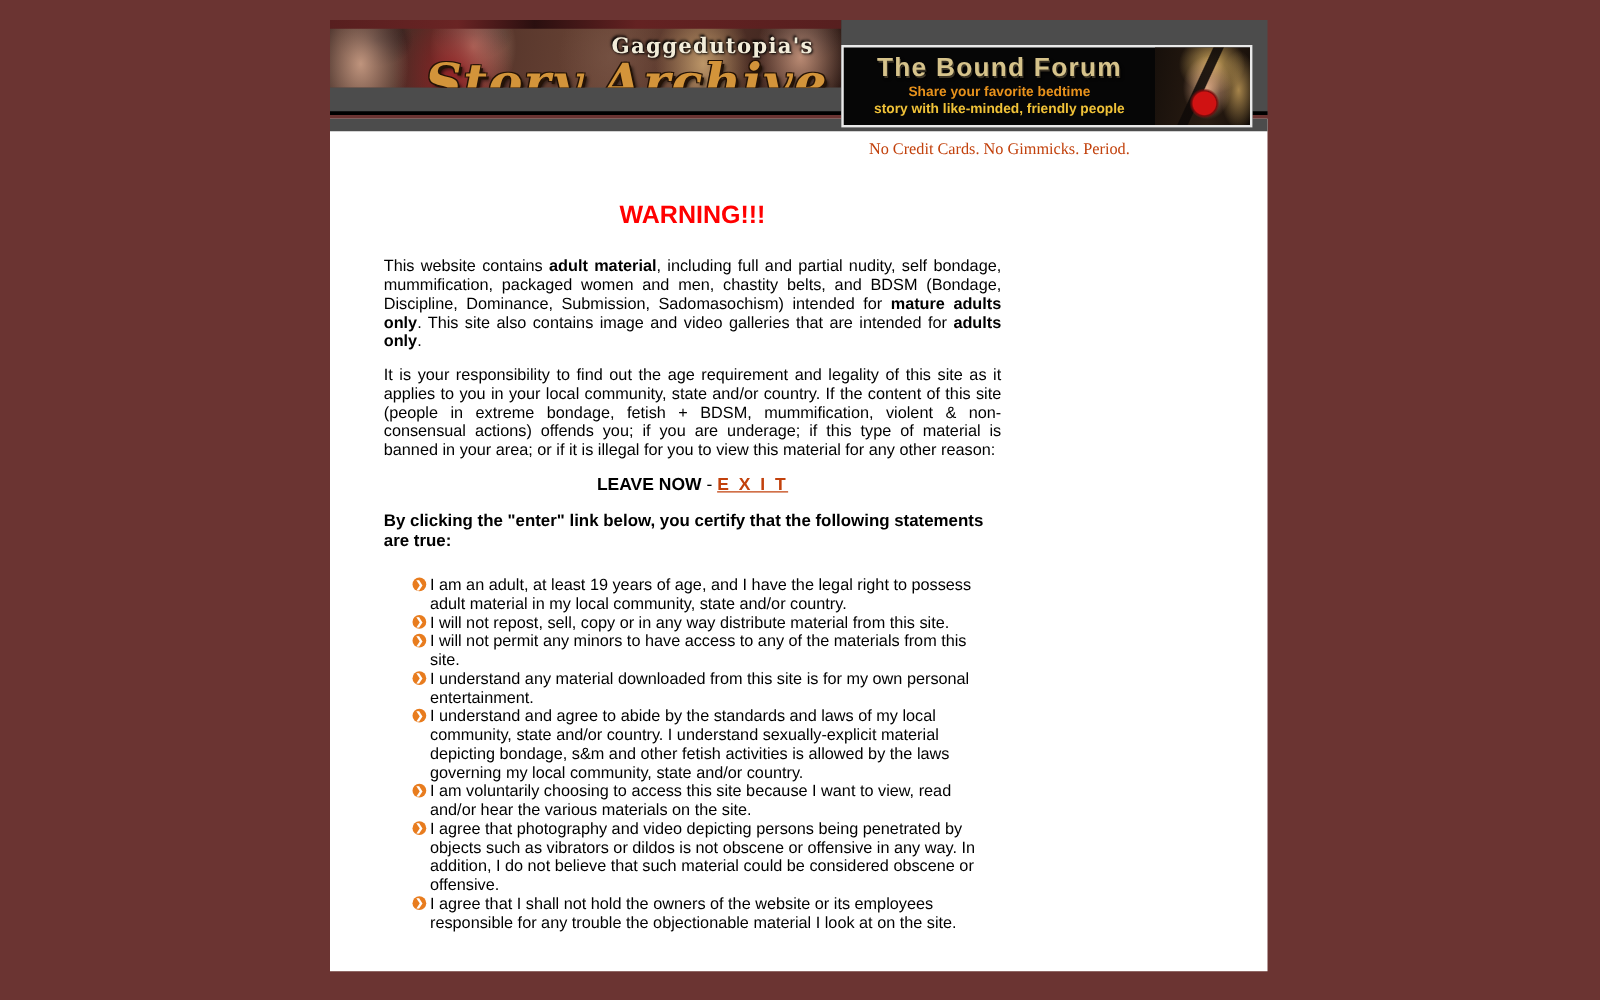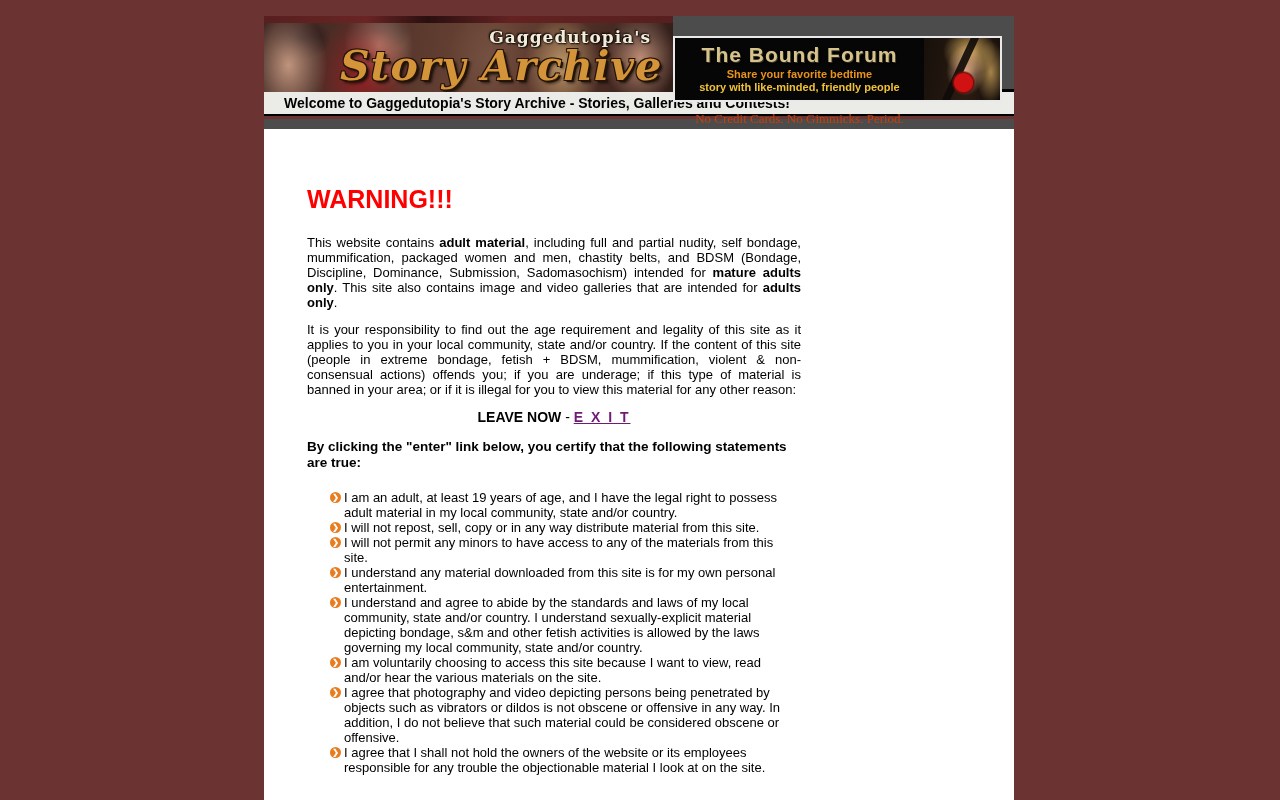--- a/index.html
+++ b/index.html
@@ -7,21 +7,21 @@
   body {
     background:#6b3432;
     font-family:"Liberation Sans", sans-serif;
     color:#000;
   }
   .page-column { position:absolute; left:264px; top:16px; width:750px; }
 
   
   .header-strip { position:relative; height:76px; background:#4c4c4c; border-bottom:3px solid #000; }
   .site-banner {
-    position:absolute; left:0; top:0; width:409px; height:76px; overflow:hidden;
+    position:absolute; left:0; top:0; width:409px; height:54px; overflow:hidden;
     background:
       radial-gradient(ellipse 55px 80px at 6% 65%, rgba(205,160,135,.9), rgba(205,160,135,0) 70%),
       radial-gradient(ellipse 40px 28px at 9% 30%, #1c1014, rgba(28,16,20,0) 75%),
       radial-gradient(ellipse 70px 90px at 24% 80%, rgba(150,30,35,.85), rgba(150,30,35,0) 70%),
       radial-gradient(ellipse 48px 60px at 28% 40%, rgba(210,165,140,.85), rgba(210,165,140,0) 72%),
       radial-gradient(ellipse 42px 26px at 28% 22%, #181015, rgba(24,16,21,0) 75%),
       radial-gradient(ellipse 60px 70px at 55% 55%, rgba(120,85,70,.7), rgba(120,85,70,0) 70%),
       radial-gradient(ellipse 55px 75px at 73% 65%, rgba(215,175,120,.8), rgba(215,175,120,0) 70%),
       radial-gradient(ellipse 50px 65px at 92% 55%, rgba(200,150,125,.9), rgba(200,150,125,0) 72%),
       radial-gradient(ellipse 42px 26px at 92% 28%, #1a1216, rgba(26,18,22,0) 75%),
@@ -73,28 +73,28 @@
     display:flex; align-items:center; padding-left:20px;
     font-size:14px; font-weight:bold; color:#000;
   }
 
   
   .content-area { background:#fff; height:682px; }
   .gray-band { height:10px; background:#4c4c4c; margin-top:3px; }
   .content-inner { margin-left:43px; width:494px; }
 
   .warning-title {
-    margin-top:56px; text-align:left;
-    font-size:25px; font-weight:bold; color:#ff0000; letter-spacing:0;
+    margin-top:56px; text-align:center;
+    font-size:20px; font-weight:bold; color:#ff0000; letter-spacing:0;
   }
   .para { margin-top:21px; font-size:13px; line-height:15px; text-align:justify; }
   .para + .para { margin-top:12px; }
   .leave-now { margin-top:12px; text-align:center; font-size:14px; }
   .leave-now .ln-bold { font-weight:bold; }
-  .exit-link { color:#701a75; font-weight:bold; text-decoration:underline; letter-spacing:2px; cursor:pointer; }
+  .exit-link { color:#c2410c; font-weight:bold; text-decoration:underline; letter-spacing:2px; cursor:pointer; }
   .certify-heading { margin-top:14px; font-size:13.5px; line-height:16px; font-weight:bold; }
 
   .bullet-list { list-style:none; margin-top:19px; padding-left:23px; }
   .bullet-list li { display:flex; align-items:flex-start; font-size:13px; line-height:15px; width:470px; }
   .bullet-icon {
     flex:0 0 11px; width:11px; height:11px; margin-top:2px; margin-right:3px;
     background:#e87c1e; border-radius:50%; color:#fff;
     font-size:8px; line-height:11px; text-align:center; font-weight:bold;
   }
   .bullet-text { flex:1; }
@@ -114,23 +114,20 @@
       <div class="forum-text">
         <div class="forum-title">The Bound Forum</div>
         <div class="forum-line1">Share your favorite bedtime</div>
         <div class="forum-line2">story with like-minded, friendly people</div>
         <div class="forum-line3">No Credit Cards.  No Gimmicks.  Period.</div>
       </div>
       <div class="forum-photo"></div>
     </div>
   </div>
 
-  <div class="welcome-bar">
-    <span>Welcome to Gaggedutopia's Story Archive - Stories, Galleries and Contests!</span>
-  </div>
 
   <div class="content-area">
     <div class="gray-band"></div>
     <div class="content-inner">
 
       <div class="warning-title">WARNING!!!</div>
 
       <p class="para"><span>This website contains </span><b>adult material</b><span>, including full and partial nudity, self bondage, mummification, packaged women and men, chastity belts, and BDSM (Bondage, Discipline, Dominance, Submission, Sadomasochism) intended for </span><b>mature adults only</b><span>. This site also contains image and video galleries that are intended for </span><b>adults only</b><span>.</span></p>
 
       <p class="para">It is your responsibility to find out the age requirement and legality of this site as it applies to you in your local community, state and/or country. If the content of this site (people in extreme bondage, fetish + BDSM, mummification, violent &amp; non-consensual actions) offends you; if you are underage; if this type of material is banned in your area; or if it is illegal for you to view this material for any other reason:</p>

